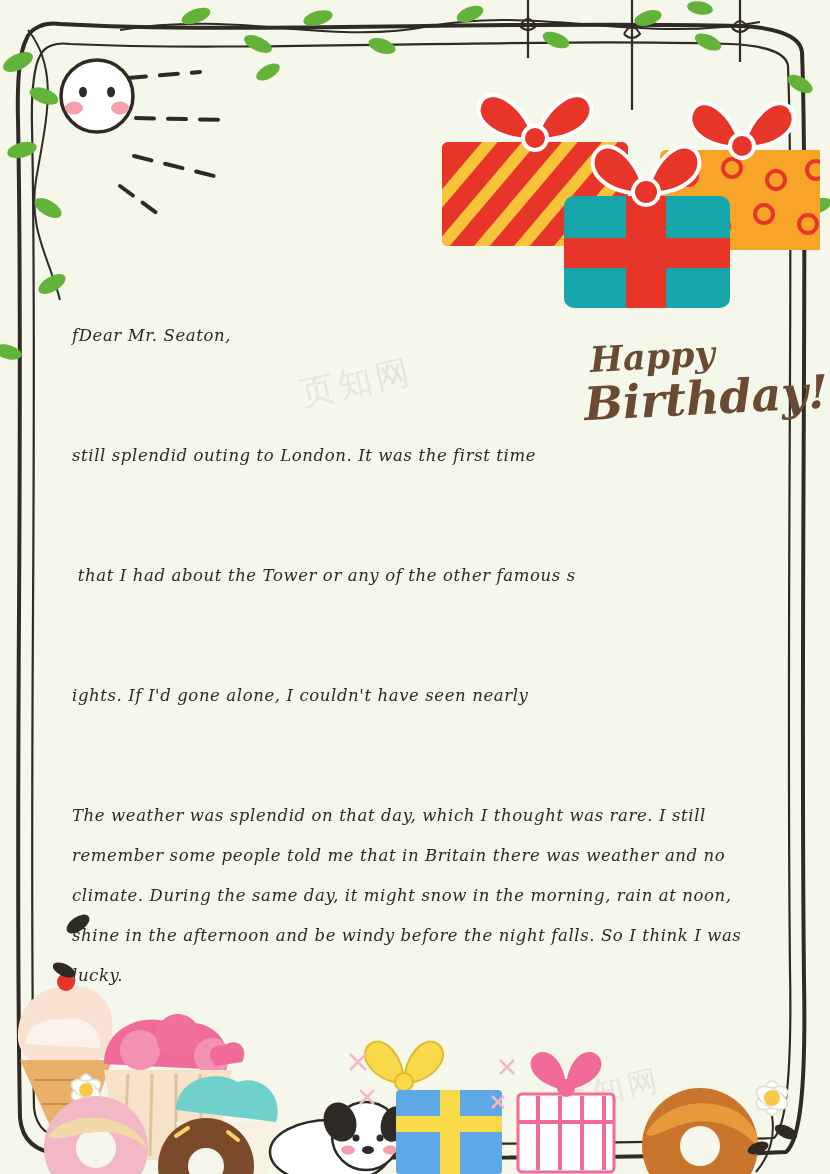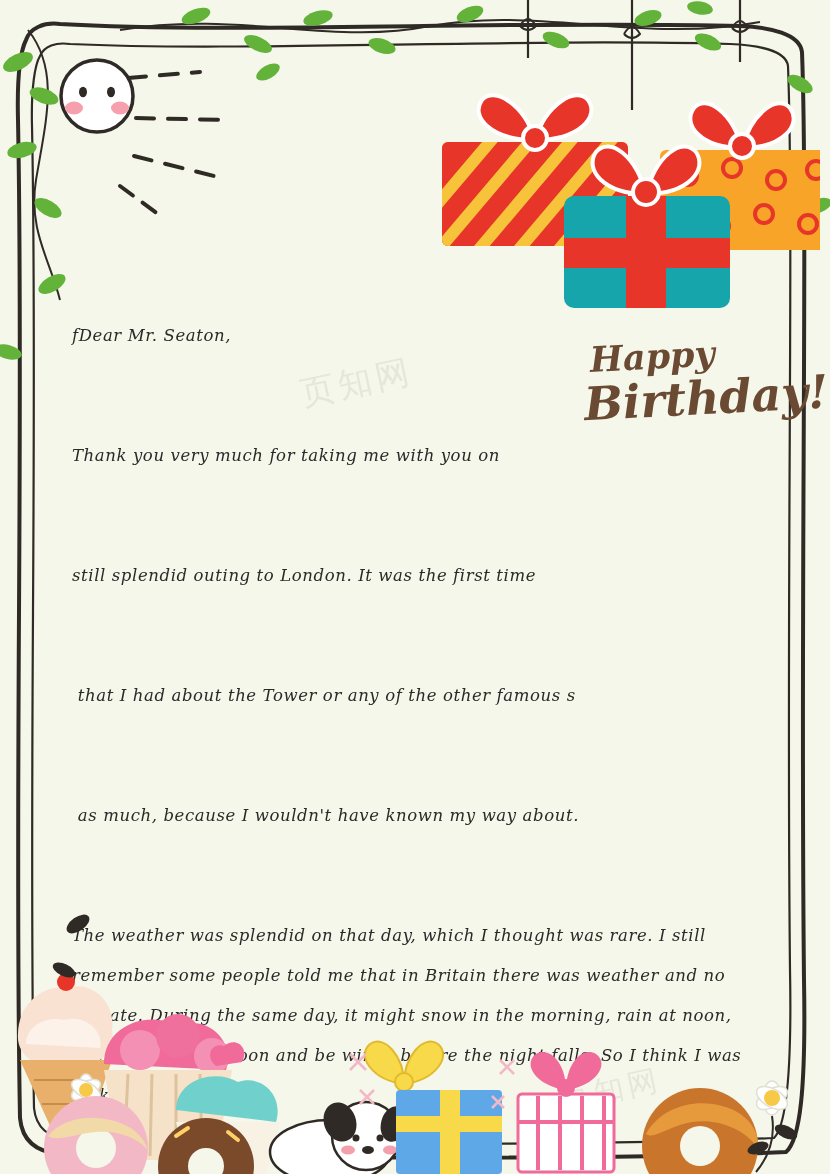--- a/index.html
+++ b/index.html
@@ -195,24 +195,23 @@
   <div class="hb">
     <span class="l1">Happy</span>
     <span class="l2">Birthday!</span>
   </div>
 
   <div class="watermark">页知网</div>
   <div class="watermark2">页知网</div>
 
   <div class="letter">
     <p class="salutation">fDear Mr. Seaton,</p>
-    <p>Thank you very much for taking me with you on</p>
     <p>still splendid outing to London. It was the first time</p>
     <p> that I had about the Tower or any of the other famous s</p>
-    <p> as much, because I wouldn't have known my way about.</p>
+    <p>ights. If I'd gone alone, I couldn't have seen nearly</p>
     <p>The weather was splendid on that day, which I thought was rare. I still remember some people told me that in Britain there was weather and no climate. During the same day, it might snow in the morning, rain at noon, shine in the afternoon and be windy before the night falls. So I think I was lucky.</p>
     
     
     
   </div>
 
   <svg class="deco sweets" width="830" height="290" viewBox="0 0 830 290">
 
     <g>
       <path d="M18,150 C18,120 44,100 66,104 C92,96 116,118 112,146 C116,170 96,186 66,184 C38,186 16,172 18,150 Z" fill="#f9e2d2"></path>

